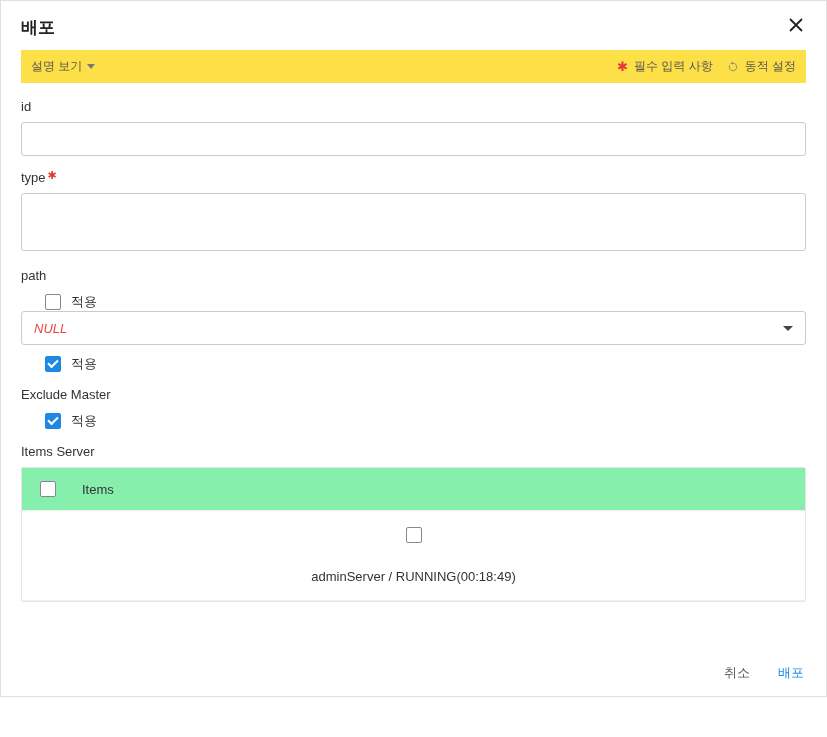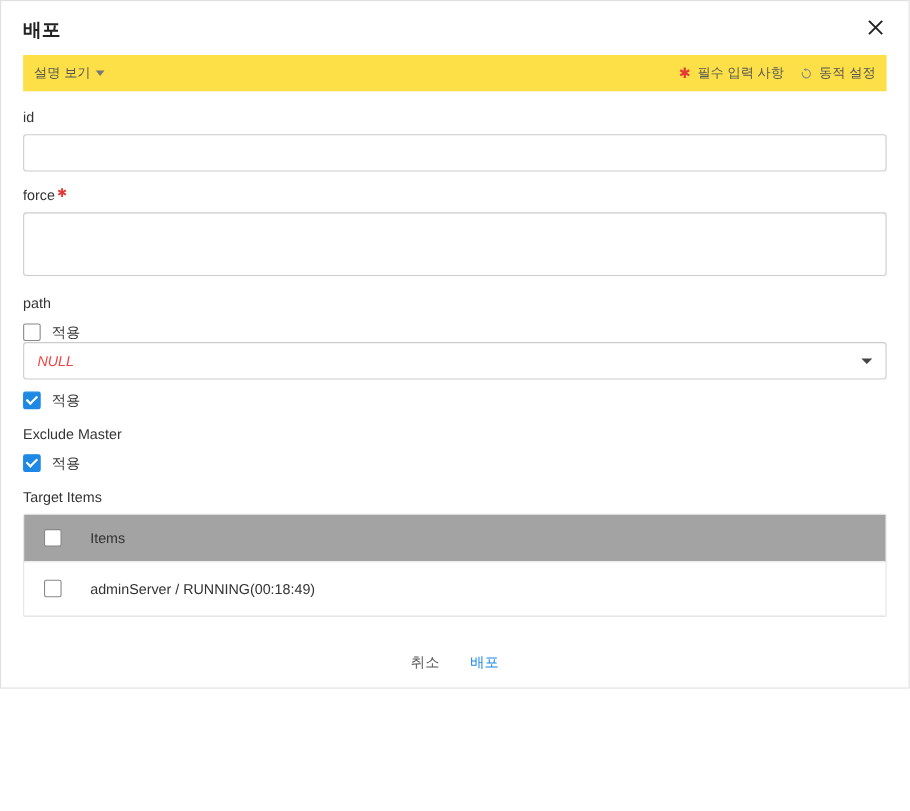--- a/index.html
+++ b/index.html
@@ -7,21 +7,21 @@
       font-family: -apple-system, BlinkMacSystemFont, "Segoe UI", "Malgun Gothic", sans-serif;
       font-size: 13px;
       color: #333;
       background: #fff;
       width: 827px;
       height: 737px;
       overflow: hidden;
     }
     .dialog {
       width: 827px;
-      height: 626px;
+      height: 697px;
       border: 1px solid #e0e0e0;
       display: flex;
       flex-direction: column;
       position: relative;
     }
     .dialog-header {
       display: flex;
       justify-content: space-between;
       align-items: center;
       padding: 14px 20px 10px 20px;
@@ -108,20 +108,21 @@
       padding: 8px 10px;
       font-size: 13px;
       resize: none;
       outline: none;
     }
     .checkbox-row {
       display: flex;
       align-items: center;
       gap: 10px;
       margin-top: 10px;
+      margin-left: 24px;
     }
     .checkbox {
       width: 16px;
       height: 16px;
       border: 1.5px solid #888;
       border-radius: 2px;
       cursor: pointer;
       display: flex;
       align-items: center;
       justify-content: center;
@@ -164,42 +165,43 @@
       border-left: 5px solid transparent;
       border-right: 5px solid transparent;
       border-top: 5px solid #444;
     }
     .table {
       margin-top: 8px;
       border: 1px solid #e5e5e5;
       border-radius: 2px;
     }
     .table-header {
-      background: #a3a3a3;
+      background: #86efac;
       display: flex;
       align-items: center;
       padding: 13px 18px;
       gap: 26px;
       border-bottom: 1px solid #eee;
     }
     .table-row {
       display: flex;
       align-items: center;
       padding: 16px 18px;
       gap: 26px;
       border-bottom: 1px solid #f0f0f0;
+      flex-direction: column;
     }
     .table-header-label, .table-cell {
       font-size: 13px;
       color: #333;
     }
     .footer {
       padding: 14px 22px;
       display: flex;
-      justify-content: center;
+      justify-content: flex-end;
       gap: 28px;
       align-items: center;
       font-size: 13px;
     }
     .btn-cancel {
       color: #555;
       cursor: pointer;
     }
     .btn-submit {
       color: #1e88e5;
@@ -240,21 +242,21 @@
   </div>
 
   <div class="body">
 
     <div class="field-label">
       <span>id</span>
     </div>
     <input class="text-input" type="text" value="" style="">
 
     <div class="field-label">
-      <span>force</span>
+      <span>type</span>
       <span class="req-mark">✱</span>
     </div>
     <textarea class="textarea" style=""></textarea>
 
     <div class="field-label">
       <span>path</span>
     </div>
     <div class="checkbox-row">
       <div class="checkbox"></div>
       <span class="checkbox-label">적용</span>
@@ -272,21 +274,21 @@
 
     <div class="field-label">
       <span>Exclude Master</span>
     </div>
     <div class="checkbox-row">
       <div class="checkbox checked"></div>
       <span class="checkbox-label">적용</span>
     </div>
 
     <div class="field-label">
-      <span>Target Items</span>
+      <span>Items Server</span>
     </div>
     <div class="table">
       <div class="table-header">
         <div class="checkbox"></div>
         <div class="table-header-label">Items</div>
       </div>
       <div class="table-row">
         <div class="checkbox"></div>
         <div class="table-cell">adminServer / RUNNING(00:18:49)</div>
       </div>

